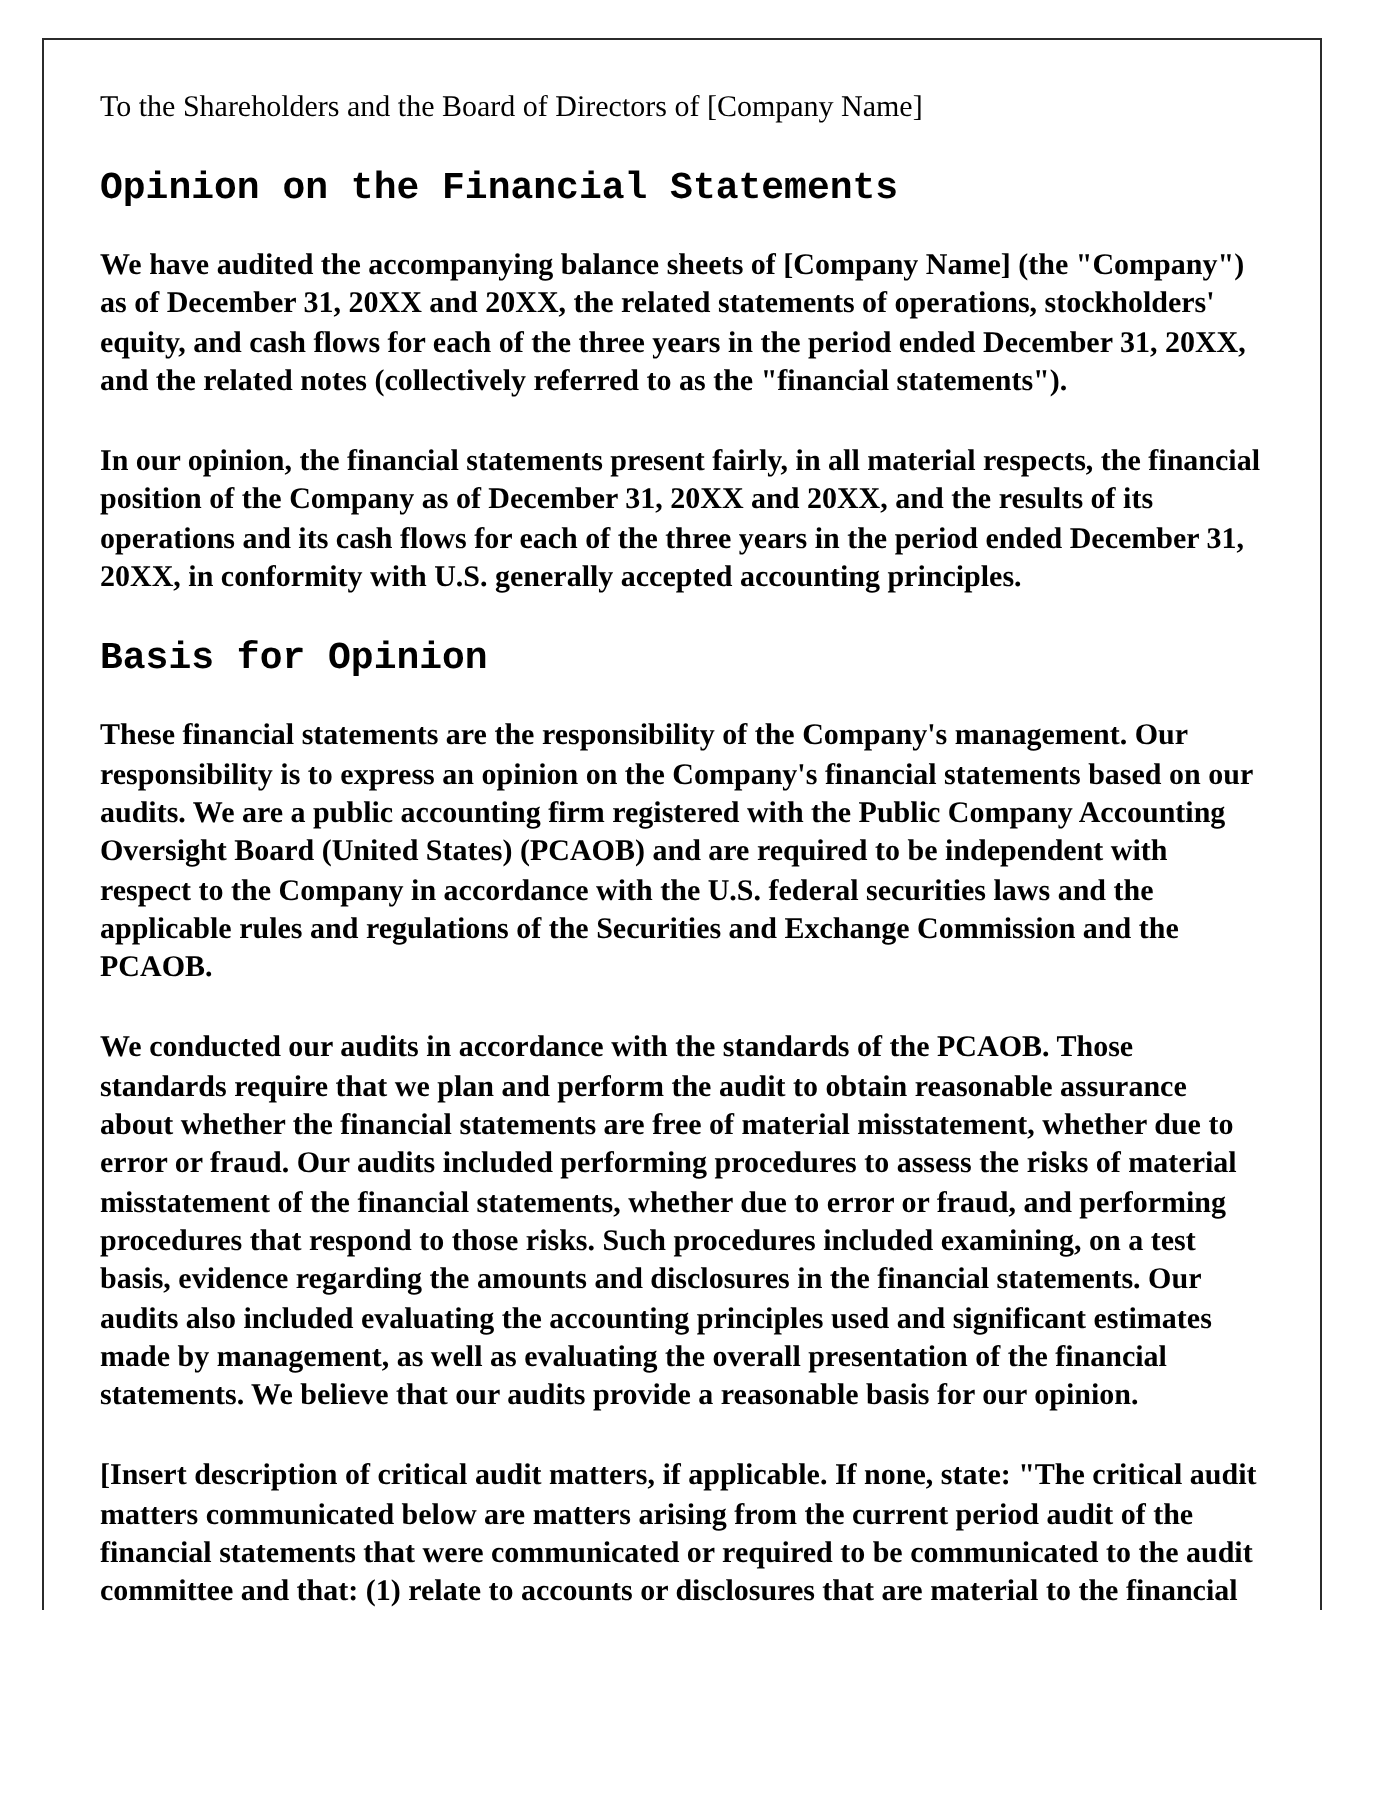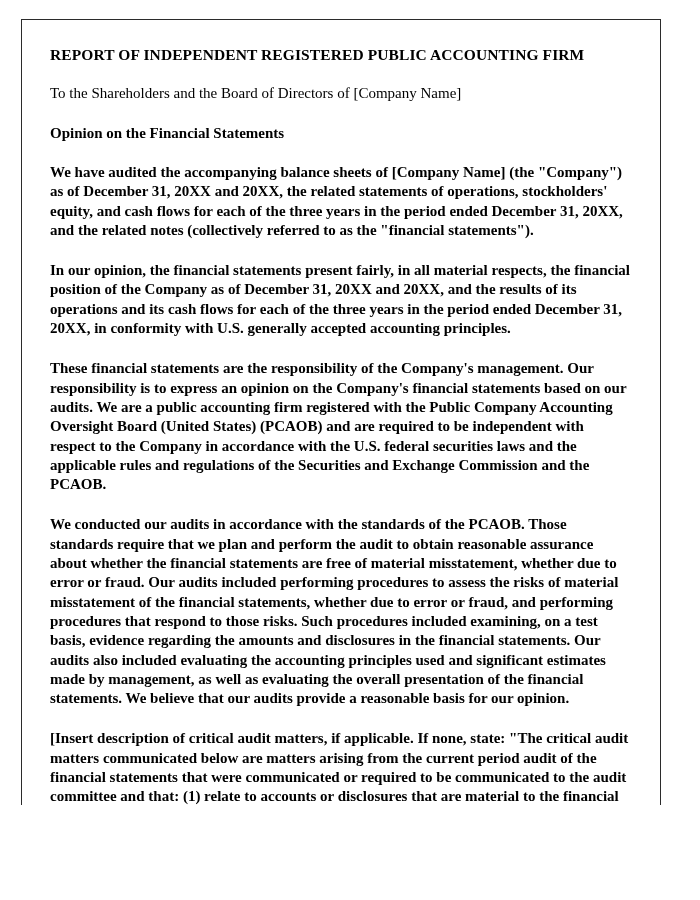--- a/index.html
+++ b/index.html
@@ -44,24 +44,25 @@
     white-space: nowrap;
   }
 
   .addressee {
     font-size: 15px;
     line-height: 19px;
     margin: 0 0 21px 0;
   }
 
   .section-heading {
-    font-size: 15px;
+    font-size: 19px;
     font-weight: bold;
     line-height: 19px;
     margin: 0 0 20px 0;
+    font-family: Liberation Mono, monospace;
   }
 
   .para {
     font-size: 15px;
     line-height: 19.3px;
     text-align: left;          
     margin: 0 0 21px 0;
     font-weight: bold;
   }
 
@@ -69,30 +70,30 @@
   .para.clipped {
     margin-bottom: 0;
   }
 </style>
 </head>
 <body>
 
 <div class="page">
   <div class="page-inner">
 
-    <h1 class="doc-title">REPORT OF INDEPENDENT REGISTERED PUBLIC ACCOUNTING FIRM</h1>
 
     <p class="addressee">To the Shareholders and the Board of Directors of [Company Name]</p>
 
     <h2 class="section-heading">Opinion on the Financial Statements</h2>
 
     <p class="para">We have audited the accompanying balance sheets of [Company Name] (the "Company") as of December 31, 20XX and 20XX, the related statements of operations, stockholders' equity, and cash flows for each of the three years in the period ended December 31, 20XX, and the related notes (collectively referred to as the "financial statements").</p>
 
     <p class="para">In our opinion, the financial statements present fairly, in all material respects, the financial position of the Company as of December 31, 20XX and 20XX, and the results of its operations and its cash flows for each of the three years in the period ended December 31, 20XX, in conformity with U.S. generally accepted accounting principles.</p>
 
+    <h2 class="section-heading">Basis for Opinion</h2>
 
     <p class="para">These financial statements are the responsibility of the Company's management. Our responsibility is to express an opinion on the Company's financial statements based on our audits. We are a public accounting firm registered with the Public Company Accounting Oversight Board (United States) (PCAOB) and are required to be independent with respect to the Company in accordance with the U.S. federal securities laws and the applicable rules and regulations of the Securities and Exchange Commission and the PCAOB.</p>
 
     <p class="para">We conducted our audits in accordance with the standards of the PCAOB. Those standards require that we plan and perform the audit to obtain reasonable assurance about whether the financial statements are free of material misstatement, whether due to error or fraud. Our audits included performing procedures to assess the risks of material misstatement of the financial statements, whether due to error or fraud, and performing procedures that respond to those risks. Such procedures included examining, on a test basis, evidence regarding the amounts and disclosures in the financial statements. Our audits also included evaluating the accounting principles used and significant estimates made by management, as well as evaluating the overall presentation of the financial statements. We believe that our audits provide a reasonable basis for our opinion.</p>
 
 
     <p class="para clipped">[Insert description of critical audit matters, if applicable. If none, state: "The critical audit matters communicated below are matters arising from the current period audit of the financial statements that were communicated or required to be communicated to the audit committee and that: (1) relate to accounts or disclosures that are material to the financial statements and (2) involved our especially challenging, subjective, or complex</p>
 
   </div>
 </div>

